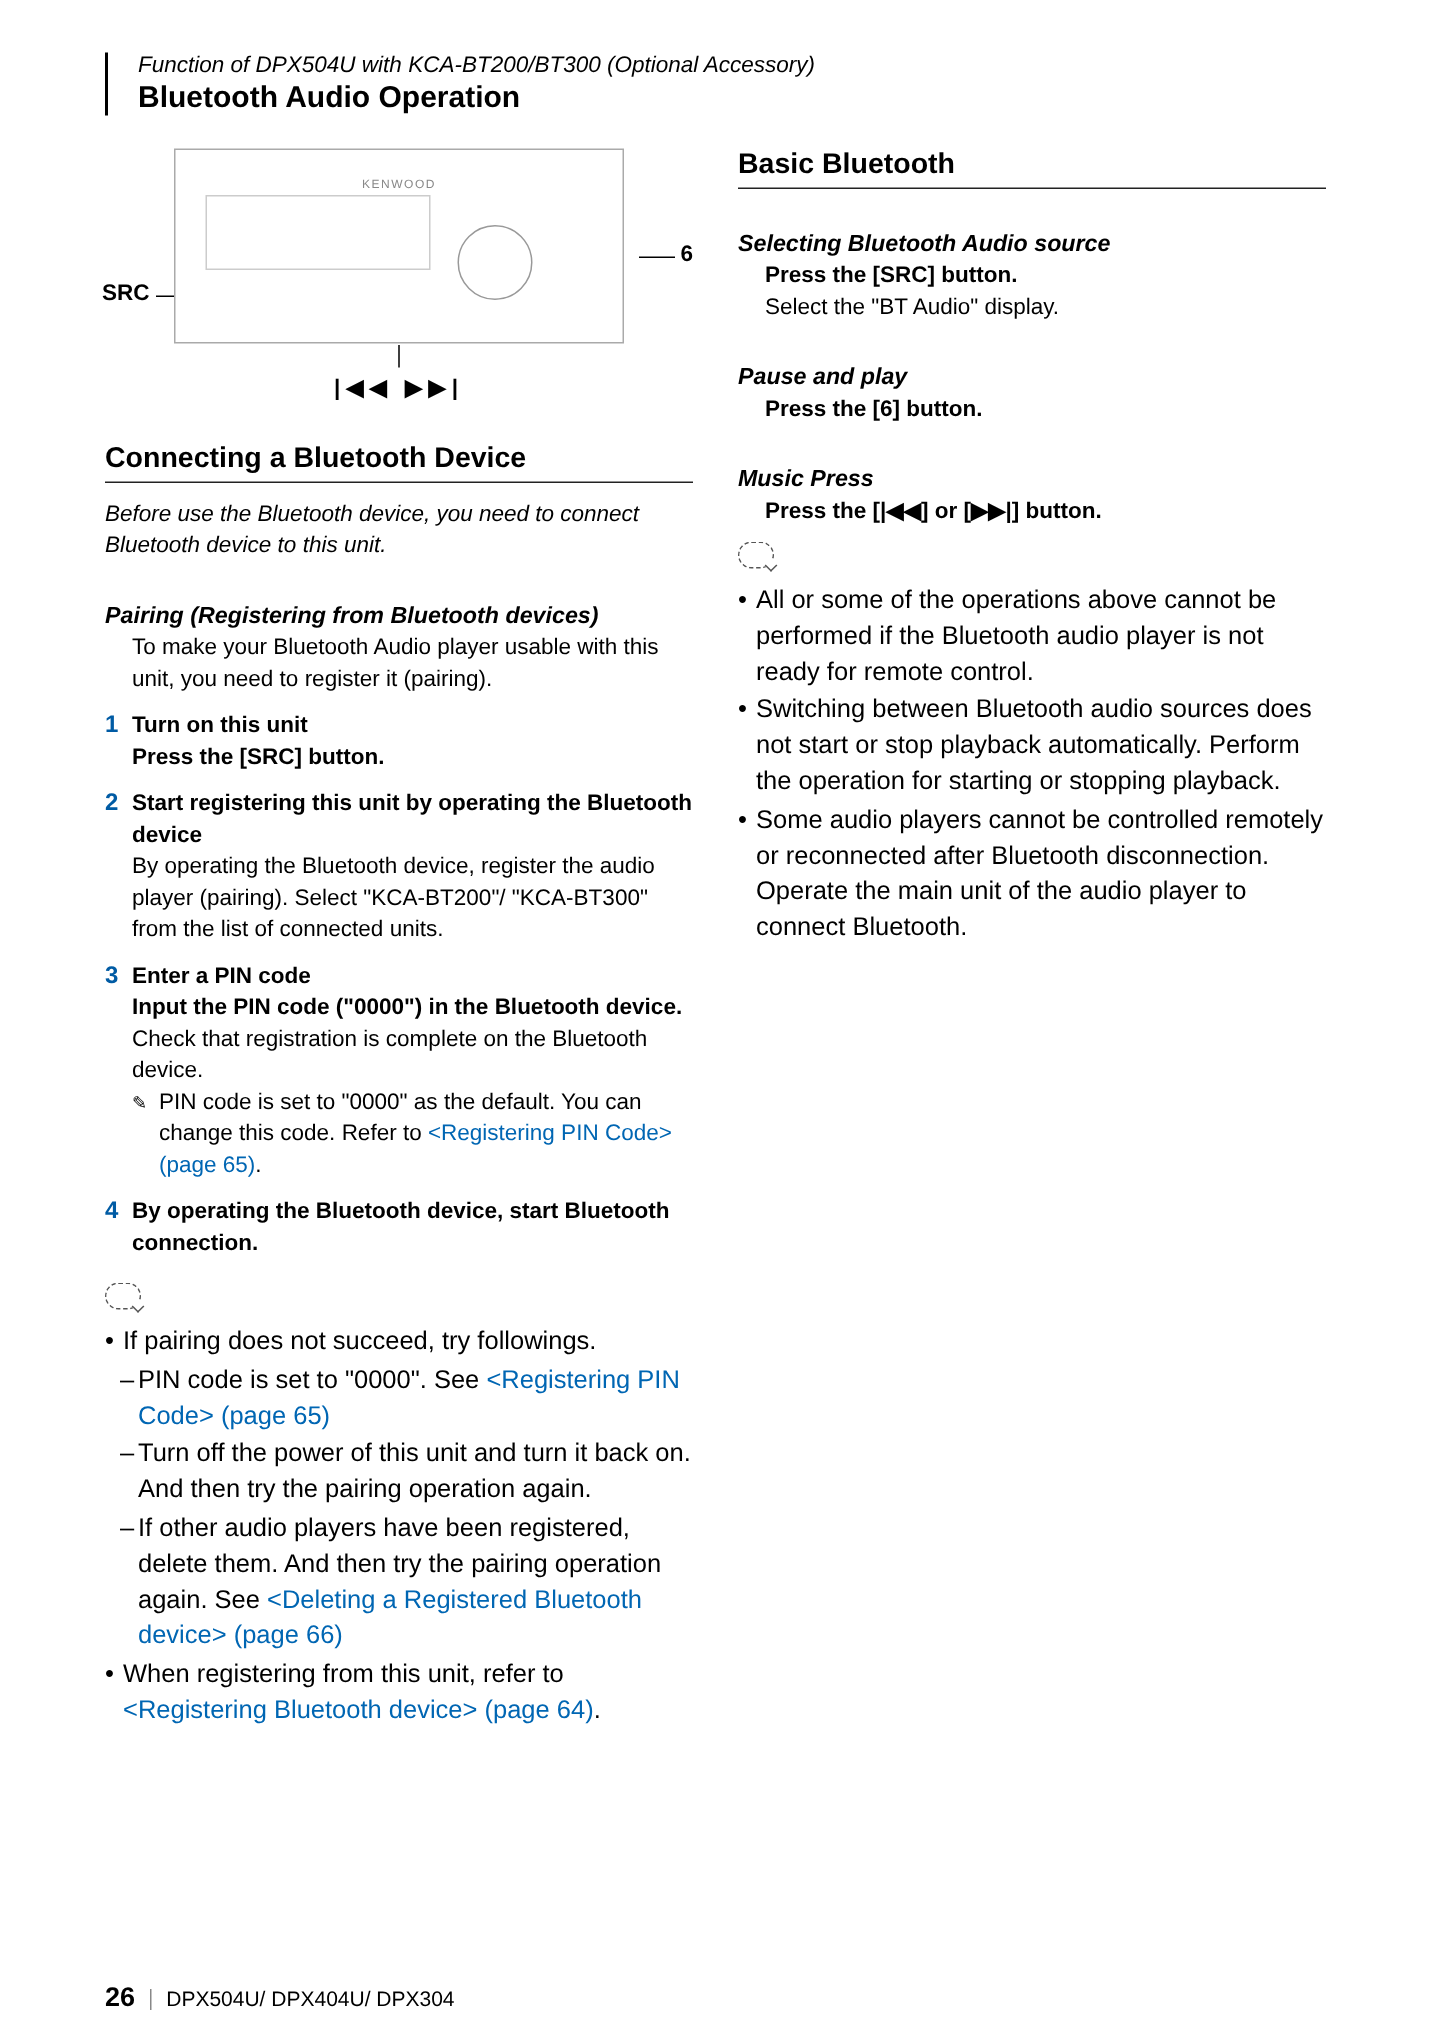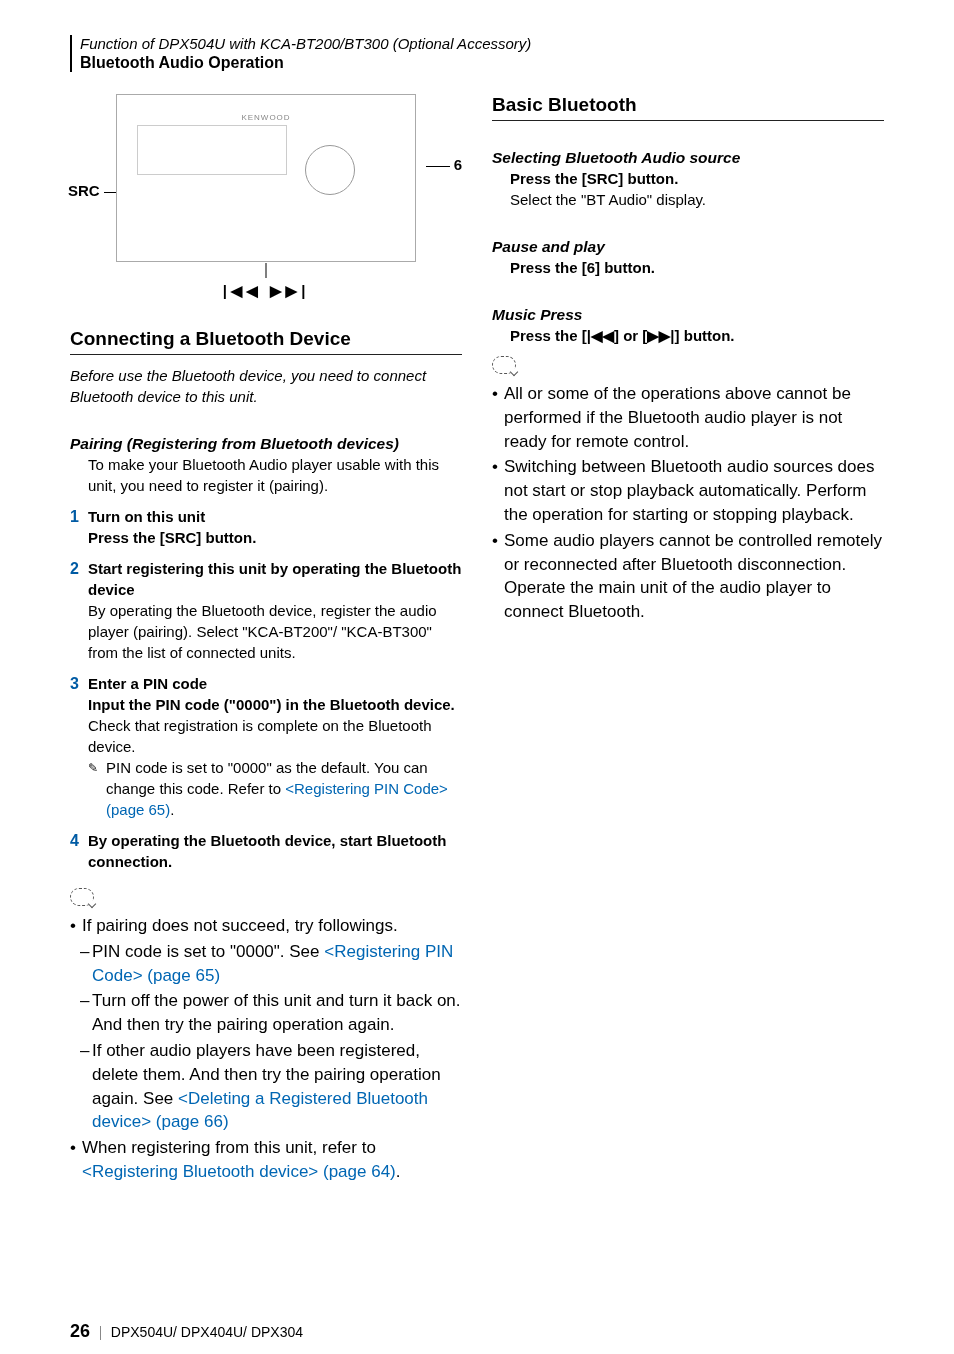--- a/index.html
+++ b/index.html
@@ -7,40 +7,40 @@
     font-family: "Helvetica Neue", Arial, sans-serif;
     width: 954px;
     height: 1354px;
     background: #fff;
     color: #000;
     position: relative;
     padding: 35px 70px 30px 70px;
   }
   .header-area {
     border-left: 2px solid #000;
-    padding-left: 8px;
+    padding-left: 20px;
     margin-bottom: 22px;
   }
   .function-line {
     font-style: italic;
     font-size: 15px;
     margin-bottom: 2px;
   }
   .main-title {
-    font-size: 16px;
+    font-size: 20px;
     font-weight: bold;
   }
   .columns {
     display: flex;
     gap: 30px;
   }
   .col { flex: 1; }
   .image-box {
     border: 1px solid #aaa;
-    height: 168px;
+    height: 130px;
     margin: 0 auto 20px auto;
     width: 300px;
     position: relative;
     background: #fff;
   }
   .image-box .brand {
     position: absolute;
     top: 18px; left: 50%;
     transform: translateX(-50%);
     font-size: 8px;

